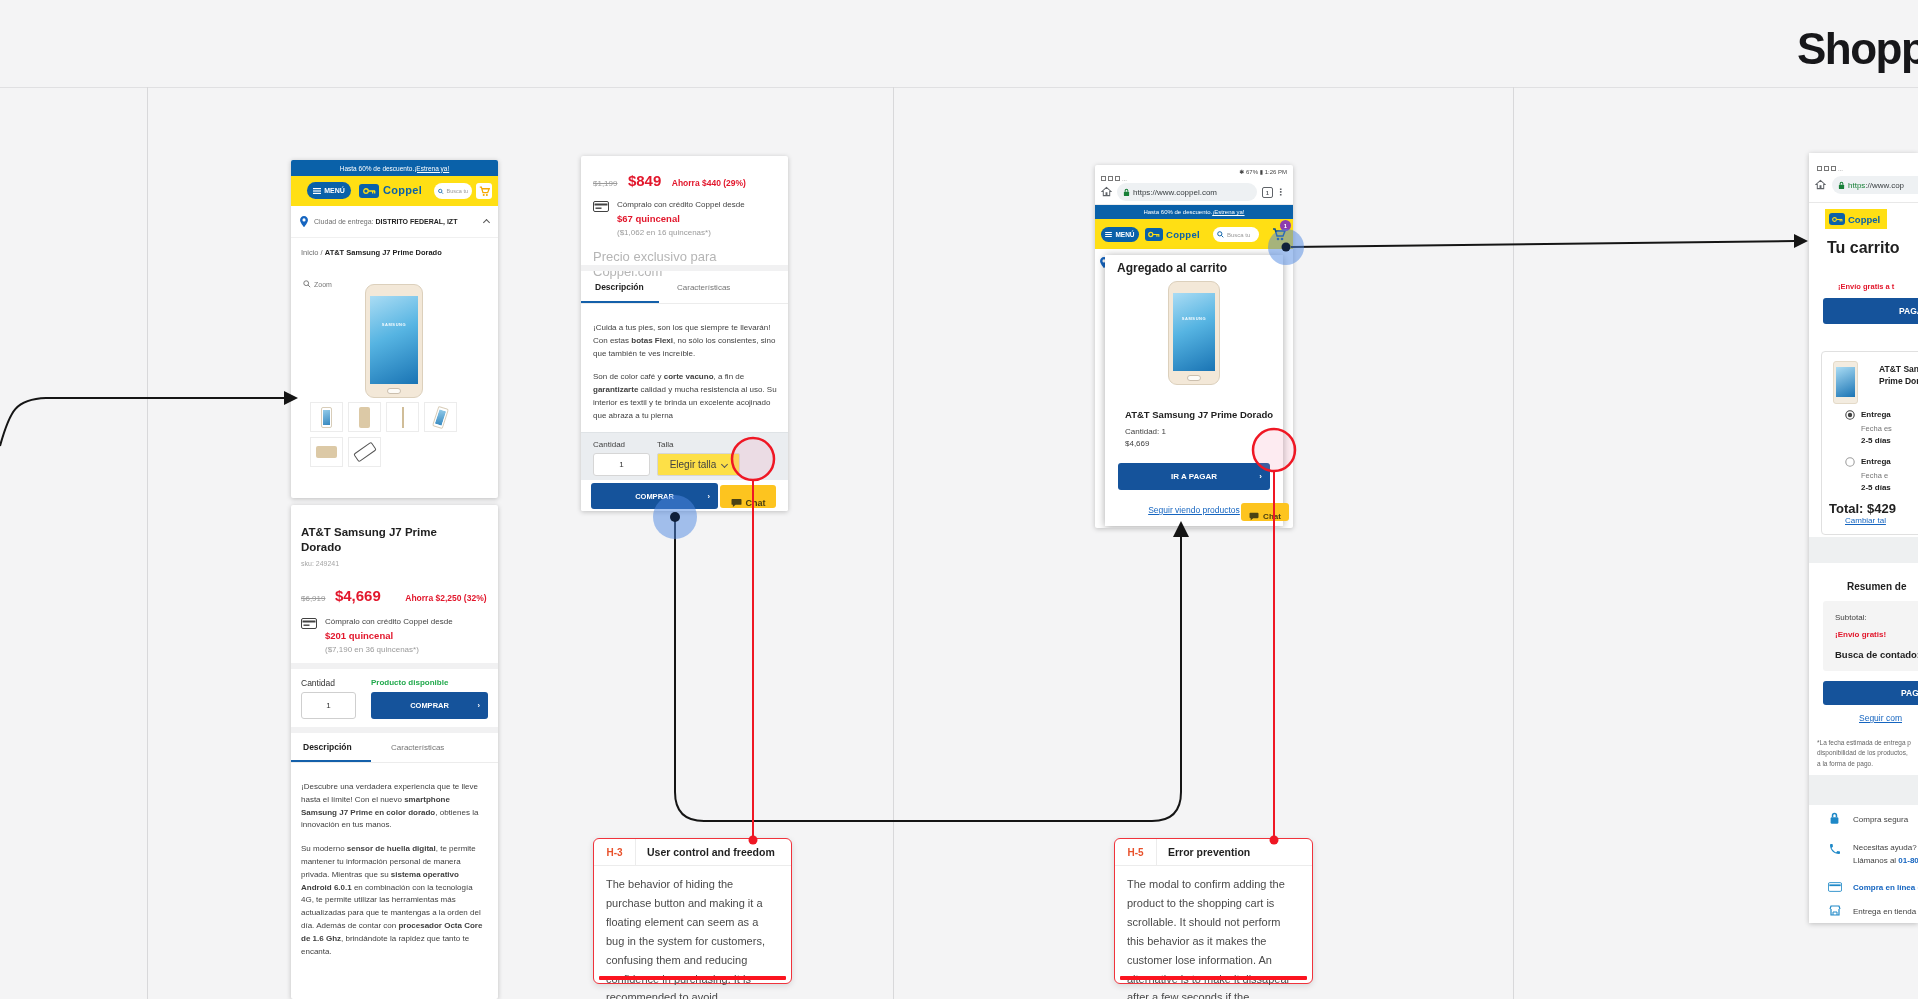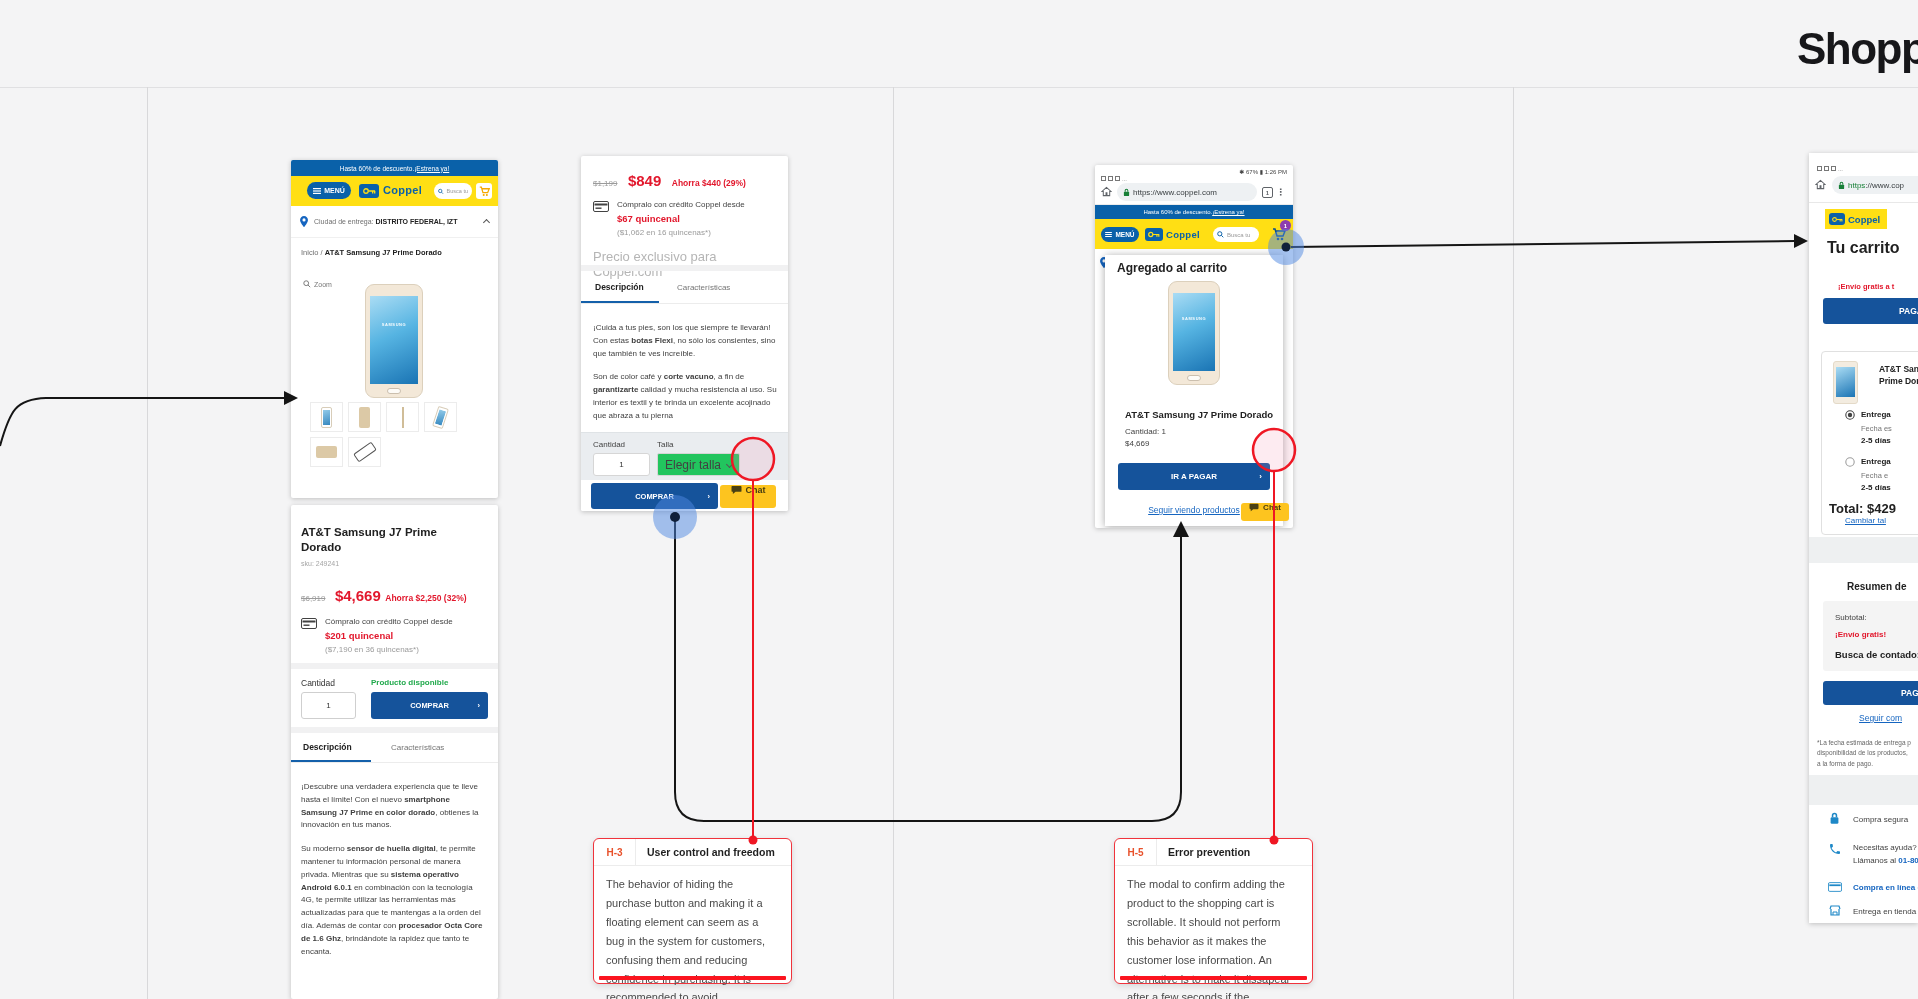--- a/index.html
+++ b/index.html
@@ -24,21 +24,21 @@
   .muted{color:#6f6f6f}
   .dark{color:#212121}
   .strike{text-decoration:line-through;color:#9b9b9b}
   .red{color:#e2172c}
   .green{color:#21a94c}
   .blue-link{color:#1565c0}
   .green-url{color:#188038}
   .btn-blue{position:absolute;background:#15539b;color:#fff;font-weight:700;border-radius:3px;
     display:flex;align-items:center;justify-content:center}
   .btn-blue .arr{position:absolute;right:8px;font-weight:700}
-  .chat-btn{position:absolute;background:#fdc41f;border-radius:3px;display:flex;align-items:flex-start;
+  .chat-btn{position:absolute;background:#fdc41f;border-radius:3px;display:flex;align-items:flex-end;
     justify-content:center;gap:4px;font-weight:700;color:#463c10}
   .tab-active{position:absolute;font-weight:700;color:#212121}
   .tab-idle{position:absolute;color:#757575}
   .tab-underline{position:absolute;height:2.5px;background:#1460aa}
   .tab-border{position:absolute;left:0;right:0;height:1px;background:#ececec}
   .para{position:absolute;color:#3f3f3f;line-height:1.6}
   .para p{margin-bottom:11px}
   .greyband{position:absolute;left:0;right:0;height:6px;background:#f1f1f2}
   .qty-input{position:absolute;border:1px solid #cfcfcf;border-radius:3px;background:#fff;
     text-align:center;font-size:8px;font-family:inherit;color:#333}
@@ -177,21 +177,21 @@
           </div>
       </div>
     </div>
 
     <div class="card" style="left:291px;top:505px;width:207px;height:494px">
       <div class="abs" style="left:10px;top:20px;width:168px;font-size:11.5px;font-weight:700;line-height:1.3;color:#212121">AT&amp;T Samsung J7 Prime Dorado</div>
       <div class="abs" style="left:10px;top:55px;font-size:7px;color:#a5a5a5">sku: 249241</div>
       <div class="abs" style="left:10px;top:82px;width:190px;white-space:nowrap">
         <span class="strike" style="font-size:8px">$6,919</span>
         <span class="red" style="font-size:15px;font-weight:700;margin-left:5px">$4,669</span>
-        <span class="red" style="font-size:8.5px;font-weight:700;margin-left:0">Ahorra $2,250 (32%)</span>
+        <span class="red" style="font-size:8.5px;font-weight:700;margin-left:20px">Ahorra $2,250 (32%)</span>
       </div>
       <svg class="abs" style="left:10px;top:113px" width="16" height="11" viewBox="0 0 16 11">
           <rect x=".5" y=".5" width="15" height="10" rx="1.5" fill="none" stroke="#424242"></rect>
           <rect x="1.5" y="2.5" width="13" height="2" fill="#424242"></rect>
           <rect x="2.5" y="6.5" width="6" height="1.4" fill="#424242"></rect>
         </svg>
       <div class="abs" style="left:34px;top:112px;font-size:8px;color:#424242">Cómpralo con crédito Coppel desde</div>
       <div class="abs red" style="left:34px;top:125px;font-size:9.5px;font-weight:700">$201 quincenal</div>
       <div class="abs" style="left:34px;top:140px;font-size:8px;color:#9b9b9b">($7,190 en 36 quincenas*)</div>
       <div class="greyband" style="top:158px"></div>
@@ -236,21 +236,21 @@
     <div class="tab-border" style="top:147px"></div>
     <div class="para" style="left:12px;top:166px;width:184px;font-size:8px">
       <p><span>¡Cuida a tus pies, son los que siempre te llevarán! Con estas </span><span style="font-weight: 700;">botas Flexi</span><span>, no sólo los consientes, sino que también te ves increíble.</span></p>
       <p><span>Son de color café y </span><span style="font-weight: 700;">corte vacuno</span><span>, a fin de </span><span style="font-weight: 700;">garantizarte</span><span> calidad y mucha resistencia al uso. Su interior es textil y te brinda un excelente acojinado que abraza a tu pierna</span></p>
     </div>
 
     <div class="abs" style="left:0;top:276px;width:207px;height:48px;background:#eaedf0;border-top:1px solid #dfe3e6">
       <div class="abs" style="left:12px;top:7px;font-size:8px;color:#424242">Cantidad</div>
       <input class="qty-input" style="left: 12px; top: 20px; width: 57px; height: 23px; border-color: rgb(214, 214, 214);" readonly="" value="1">
       <div class="abs" style="left:76px;top:7px;font-size:8px;color:#424242">Talla</div>
-      <div class="abs" style="left:76px;top:20px;width:83px;height:23px;background:#22c55e;border:1px solid #d6d6d6;border-radius:2px;display:flex;align-items:center;justify-content:center;gap:6px;font-size:12px;color:#424242">
+      <div class="abs" style="left:76px;top:20px;width:83px;height:23px;background:#fde047;border:1px solid #d6d6d6;border-radius:2px;display:flex;align-items:center;justify-content:center;gap:6px;font-size:10px;color:#424242">
         <span>Elegir talla</span>
         <span class="chev-down"></span>
       </div>
     </div>
     <div class="abs" style="left:0;top:324px;width:207px;height:31px;background:#fff">
       <div class="btn-blue" style="left:10px;top:3px;width:127px;height:26px;font-size:7.5px">
         <span>COMPRAR</span>
           <span class="arr">›</span>
       </div>
       <div class="chat-btn" style="left:139px;top:5px;width:56px;height:23px;font-size:9px">

